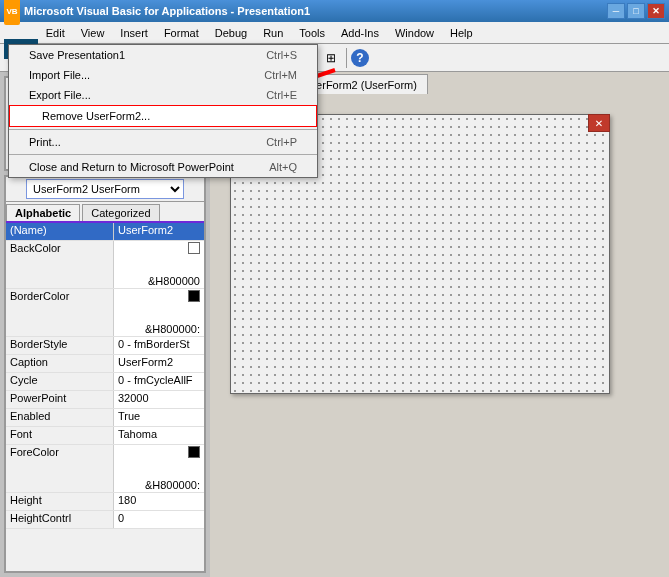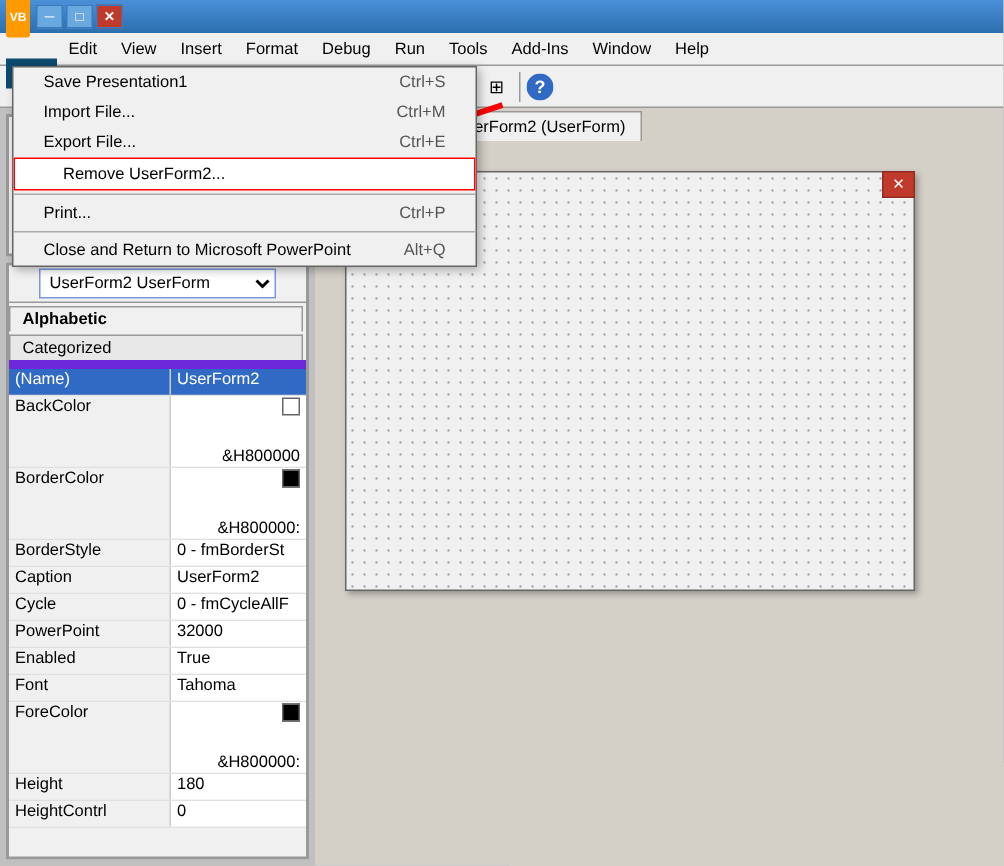--- a/index.html
+++ b/index.html
@@ -152,23 +152,22 @@
     .props-select {
       flex: 1;
       height: 20px;
       font-size: 11px;
       border: 1px solid #7a96df;
       background: white;
       padding: 0 2px;
     }
     .props-tabs {
       display: flex;
-      border-bottom: 6px solid #6d28d9;
-      background: #f0f0f0;
-      flex-direction: column;
+      border-bottom: 2px solid #6d28d9;
+      background: #f0f0f0;
     }
     .props-tab {
       padding: 2px 8px;
       font-size: 11px;
       border: 1px solid #999;
       border-bottom: none;
       cursor: pointer;
       background: #e8e8e8;
       margin-right: 2px;
       margin-top: 2px;
@@ -316,20 +315,21 @@
       color: white;
     }
   </style>
 </head>
 <body>
 
 <div class="title-bar">
   <div class="title-bar-icon">
     <span style="font-size:8px; font-weight:bold;">VB</span>
   </div>
+  <span class="title-bar-text">Microsoft Visual Basic for Applications - Presentation1</span>
   <div class="title-bar-controls">
     <div class="title-btn">─</div>
     <div class="title-btn">□</div>
     <div class="title-btn" style="background:#c0392b;">✕</div>
   </div>
 </div>
 
 <div class="menu-bar">
   <div class="menu-item active file-menu-active">File</div>
   <div class="menu-item">Edit</div>

